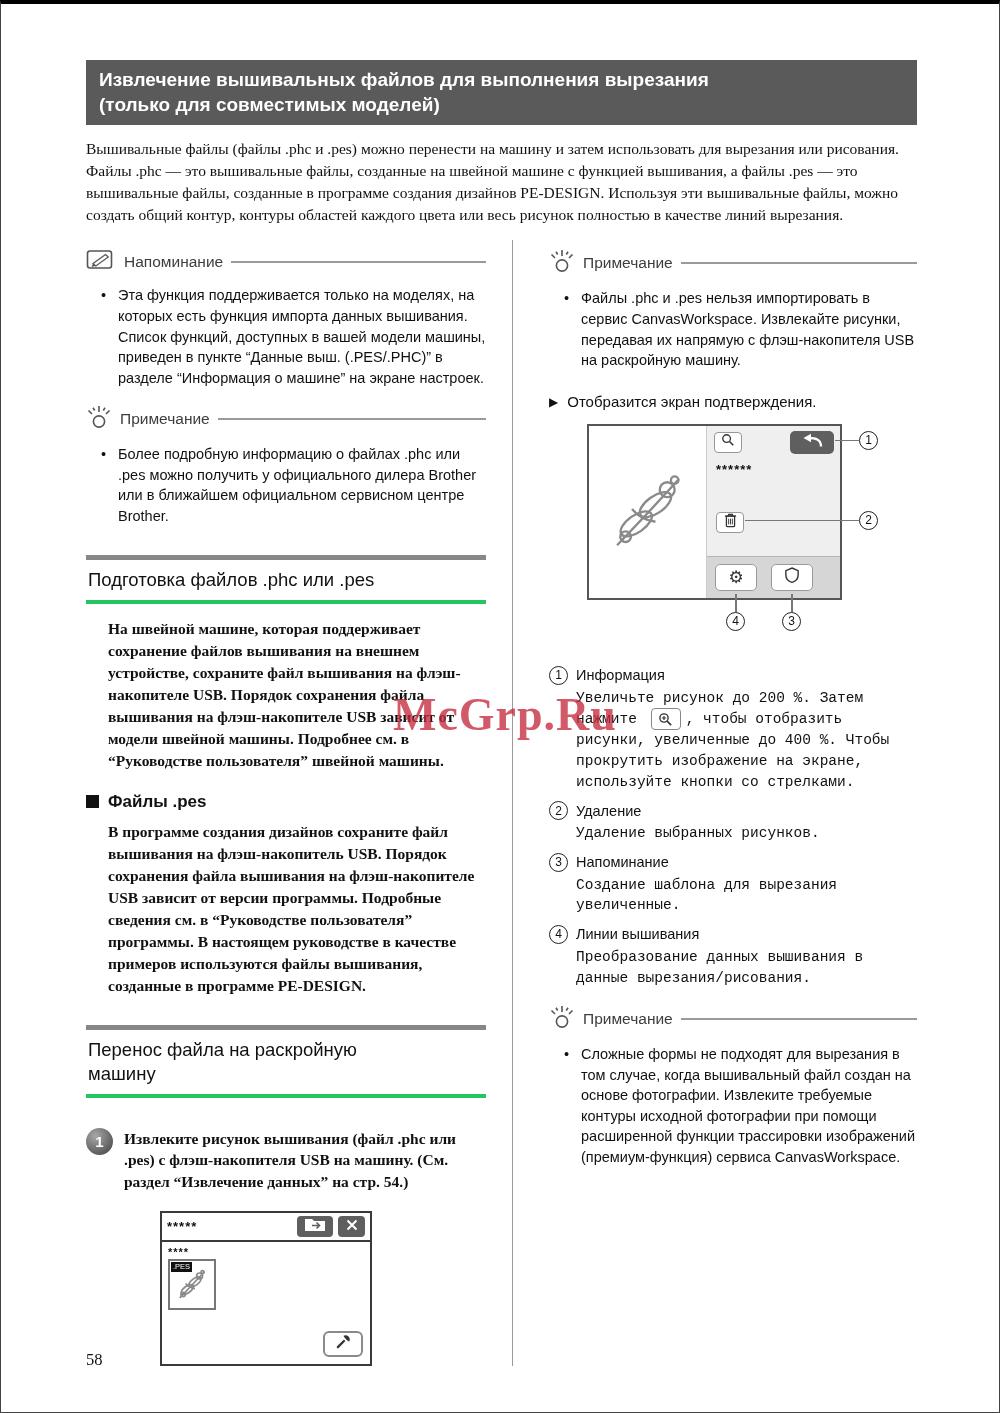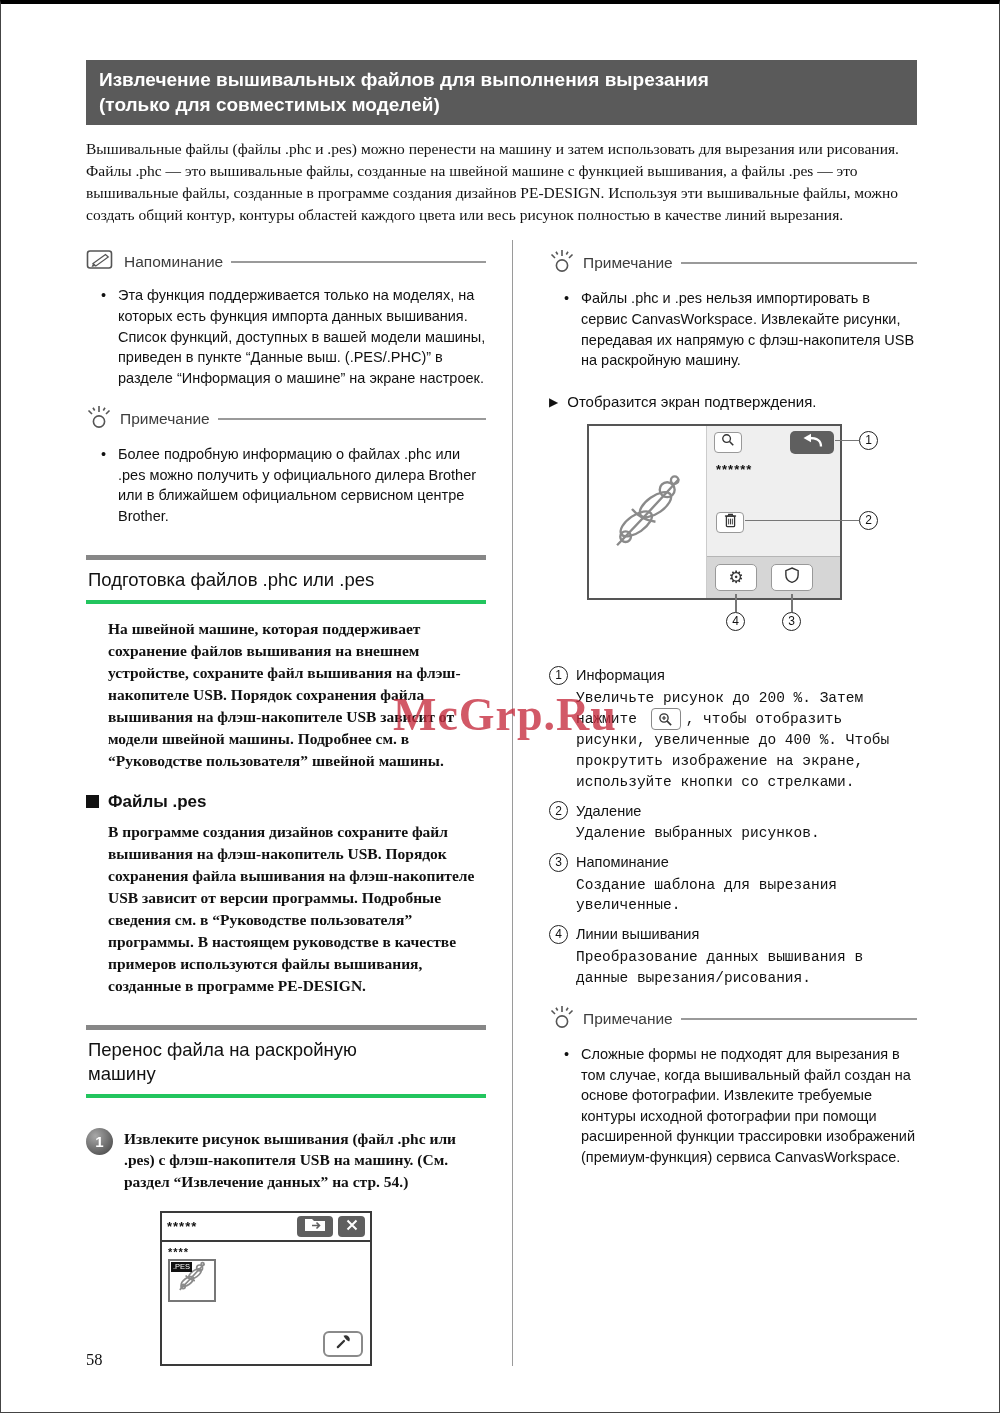--- a/index.html
+++ b/index.html
@@ -52,21 +52,21 @@
 
   
   .screen1 { width: 212px; margin: 18px 0 0 74px; border: 2px solid #3a3a3a; background: #fff; }
   .s1-top { display: flex; align-items: center; gap: 5px; padding: 3px 5px; border-bottom: 2px solid #3a3a3a; }
   .s1-stars { flex: 1; font-family: "Liberation Sans", sans-serif; font-weight: bold; font-size: 13px; letter-spacing: 1px; }
   .btn-dark { background: #5f5f5f; border-radius: 4px; display: flex; align-items: center; justify-content: center; }
   .s1-folder { width: 36px; height: 21px; }
   .s1-close { width: 27px; height: 21px; }
   .s1-body { height: 122px; position: relative; padding: 4px 6px; }
   .file-stars { font-family: "Liberation Sans", sans-serif; font-weight: bold; font-size: 11px; line-height: 1.1; letter-spacing: 1px; }
-  .file-box { width: 48px; height: 43px; border: 2px solid #777; position: relative; margin-top: 1px; display: flex; align-items: flex-end; justify-content: center; }
+  .file-box { width: 48px; height: 51px; border: 2px solid #777; position: relative; margin-top: 1px; display: flex; align-items: flex-end; justify-content: center; }
   .pes-tag { position: absolute; top: 1px; left: 1px; background: #111; color: #fff; font-family: "Liberation Sans", sans-serif; font-size: 7.5px; line-height: 1.3; padding: 0 2px; }
   .wrench-btn { position: absolute; right: 7px; bottom: 7px; width: 40px; height: 26px; border: 2px solid #8a8a8a; border-radius: 6px; display: flex; align-items: center; justify-content: center; background: #fff; }
 
   
   .confirm { display: flex; gap: 9px; align-items: flex-start; font-family: "Liberation Sans", sans-serif; font-size: 15px; margin-top: 22px; }
   .tri { font-size: 12px; line-height: 1.6; color: #111; flex: none; }
 
   .fig2 { position: relative; width: 310px; height: 214px; margin: 12px 0 0 38px; font-family: "Liberation Sans", sans-serif; }
   .panel2 { position: absolute; left: 0; top: 0; width: 255px; height: 176px; border: 2px solid #555; display: flex; background: #fff; }
   .design-area { width: 118px; border-right: 1px solid #ccc; display: flex; align-items: center; justify-content: center; background: #fff; }

